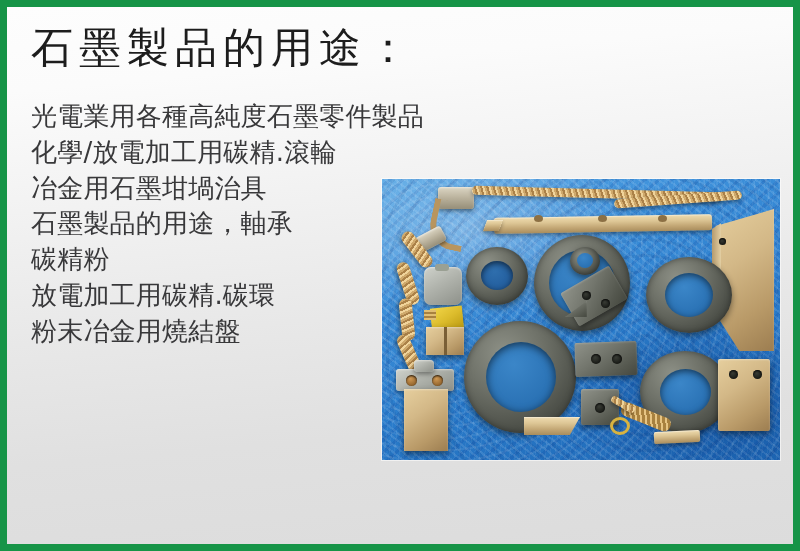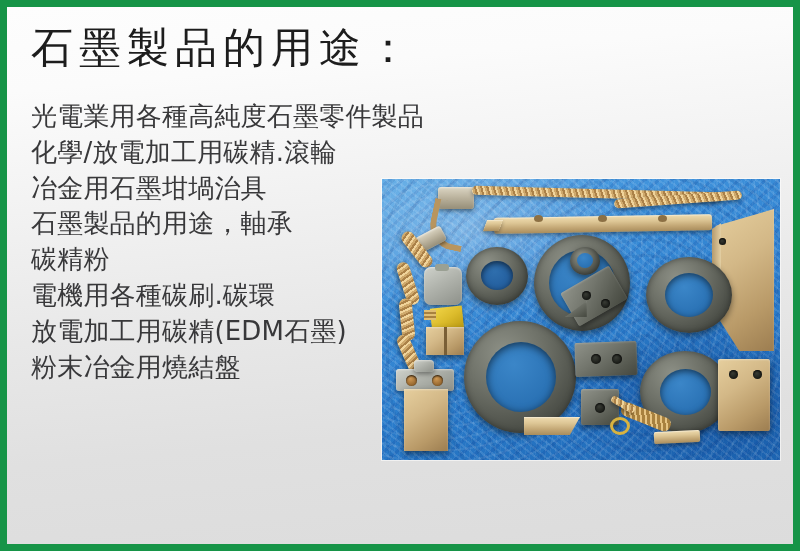--- a/index.html
+++ b/index.html
@@ -175,22 +175,21 @@
   <div class="canvas">
 
     <div class="headline">石墨製品的用途：</div>
 
     <ul class="uses-list">
       <li>光電業用各種高純度石墨零件製品</li>
       <li>化學/放電加工用碳精.滾輪</li>
       <li>冶金用石墨坩堝治具</li>
       <li>石墨製品的用途，軸承</li>
       <li>碳精粉</li>
-      <li>電機用各種碳刷.碳環</li>
-      <li>放電加工用碳精(EDM石墨)</li>
+      <li>放電加工用碳精.碳環</li>
       <li>粉末冶金用燒結盤</li>
     </ul>
 
     <div class="photo">
       <div class="photo-bg"></div>
       <div class="photo-grain"></div>
 
       <div class="part ferrule" style="left:56px; top:8px; width:36px; height:22px;"></div>
       <div class="part braid" style="left:90px; top:10px; width:250px; height:9px; border-radius:5px;
                   transform: rotate(1.5deg);"></div>

